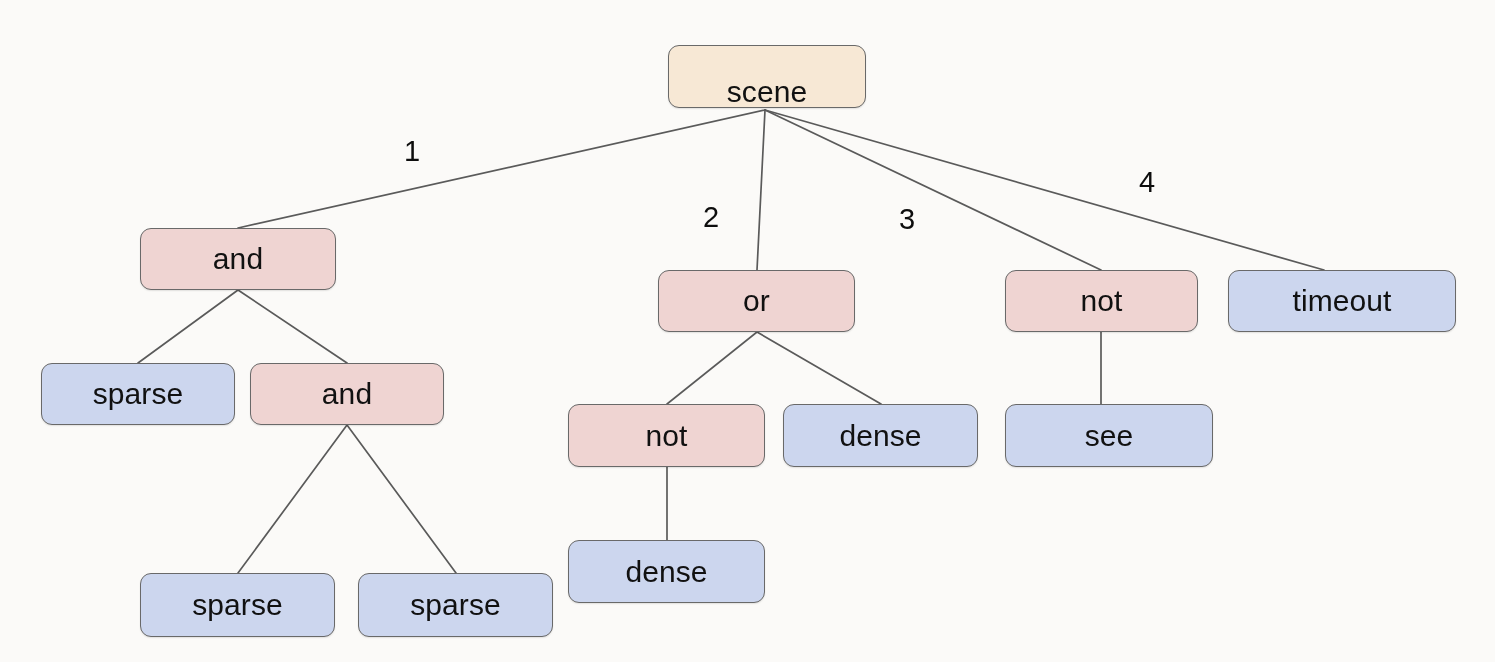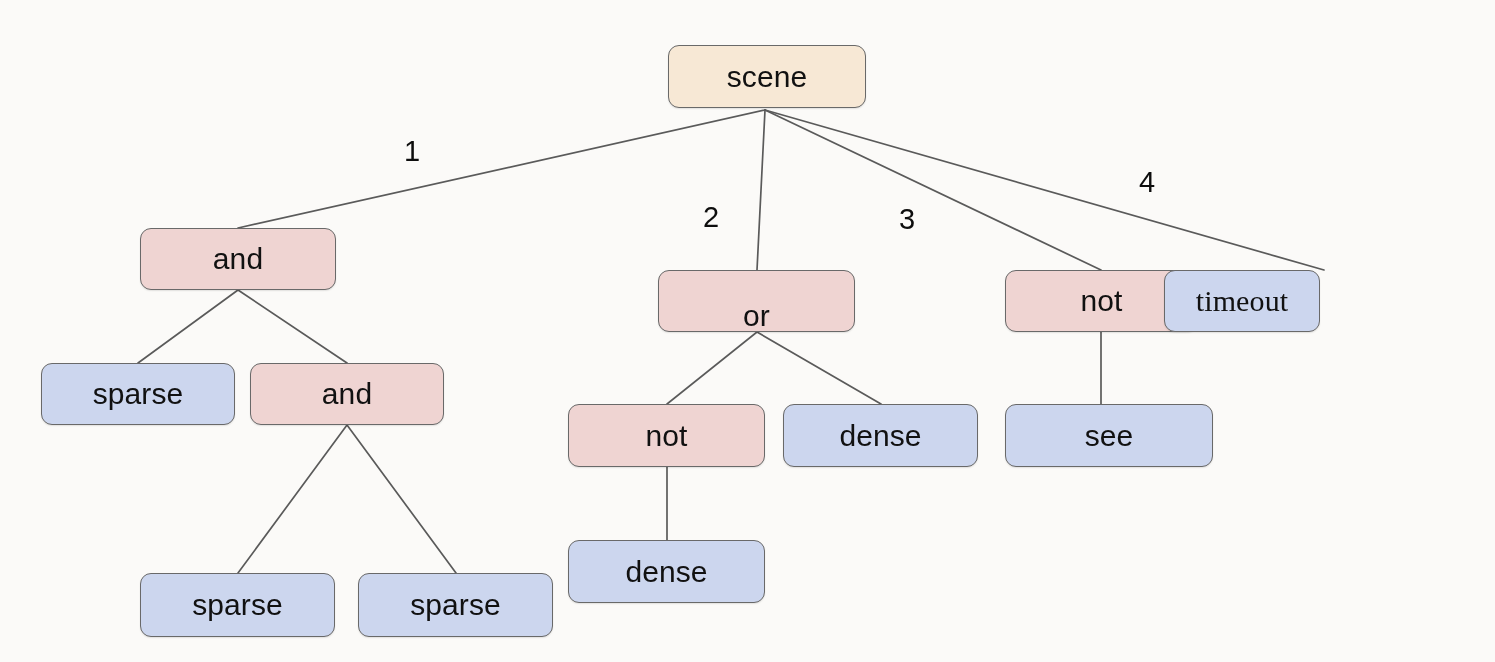--- a/index.html
+++ b/index.html
@@ -62,33 +62,33 @@
       <line x1="238" y1="290" x2="347" y2="363" stroke="#5a5a5a" stroke-width="1.7" stroke-linecap="round"></line>
       <line x1="347" y1="425" x2="238" y2="573" stroke="#5a5a5a" stroke-width="1.7" stroke-linecap="round"></line>
       <line x1="347" y1="425" x2="456" y2="573" stroke="#5a5a5a" stroke-width="1.7" stroke-linecap="round"></line>
       <line x1="757" y1="332" x2="667" y2="404" stroke="#5a5a5a" stroke-width="1.7" stroke-linecap="round"></line>
       <line x1="757" y1="332" x2="881" y2="404" stroke="#5a5a5a" stroke-width="1.7" stroke-linecap="round"></line>
       <line x1="667" y1="467" x2="667" y2="540" stroke="#5a5a5a" stroke-width="1.7" stroke-linecap="round"></line>
       <line x1="1101" y1="332" x2="1101" y2="404" stroke="#5a5a5a" stroke-width="1.7" stroke-linecap="round"></line>
     </svg>
 
   <div id="node-layer">
-      <div class="tree-node" style="left: 668px; top: 45px; width: 198px; height: 63px; background: rgb(247, 232, 213); border-color: rgb(105, 105, 105); color: rgb(17, 17, 17);">
+      <div class="tree-node" style="left: 668px; top: 45px; width: 198px; height: 63px; background: rgb(247, 232, 213); border-color: rgb(105, 105, 105); color: rgb(17, 17, 17); align-items: flex-end;">
         <span>scene</span>
       </div>
       <div class="tree-node" style="left: 140px; top: 228px; width: 196px; height: 62px; background: rgb(239, 212, 210); border-color: rgb(105, 105, 105); color: rgb(17, 17, 17);">
         <span>and</span>
       </div>
-      <div class="tree-node" style="left: 658px; top: 270px; width: 197px; height: 62px; background: rgb(239, 212, 210); border-color: rgb(105, 105, 105); color: rgb(17, 17, 17); align-items: flex-end;">
+      <div class="tree-node" style="left: 658px; top: 270px; width: 197px; height: 62px; background: rgb(239, 212, 210); border-color: rgb(105, 105, 105); color: rgb(17, 17, 17);">
         <span>or</span>
       </div>
       <div class="tree-node" style="left: 1005px; top: 270px; width: 193px; height: 62px; background: rgb(239, 212, 210); border-color: rgb(105, 105, 105); color: rgb(17, 17, 17);">
         <span>not</span>
       </div>
-      <div class="tree-node" style="left: 1164px; top: 270px; width: 156px; height: 62px; background: rgb(204, 214, 238); border-color: rgb(105, 105, 105); color: rgb(17, 17, 17); font-family: Liberation Serif, serif;">
+      <div class="tree-node" style="left: 1228px; top: 270px; width: 228px; height: 62px; background: rgb(204, 214, 238); border-color: rgb(105, 105, 105); color: rgb(17, 17, 17);">
         <span>timeout</span>
       </div>
       <div class="tree-node" style="left: 41px; top: 363px; width: 194px; height: 62px; background: rgb(204, 214, 238); border-color: rgb(105, 105, 105); color: rgb(17, 17, 17);">
         <span>sparse</span>
       </div>
       <div class="tree-node" style="left: 250px; top: 363px; width: 194px; height: 62px; background: rgb(239, 212, 210); border-color: rgb(105, 105, 105); color: rgb(17, 17, 17);">
         <span>and</span>
       </div>
       <div class="tree-node" style="left: 568px; top: 404px; width: 197px; height: 63px; background: rgb(239, 212, 210); border-color: rgb(105, 105, 105); color: rgb(17, 17, 17);">
         <span>not</span>

